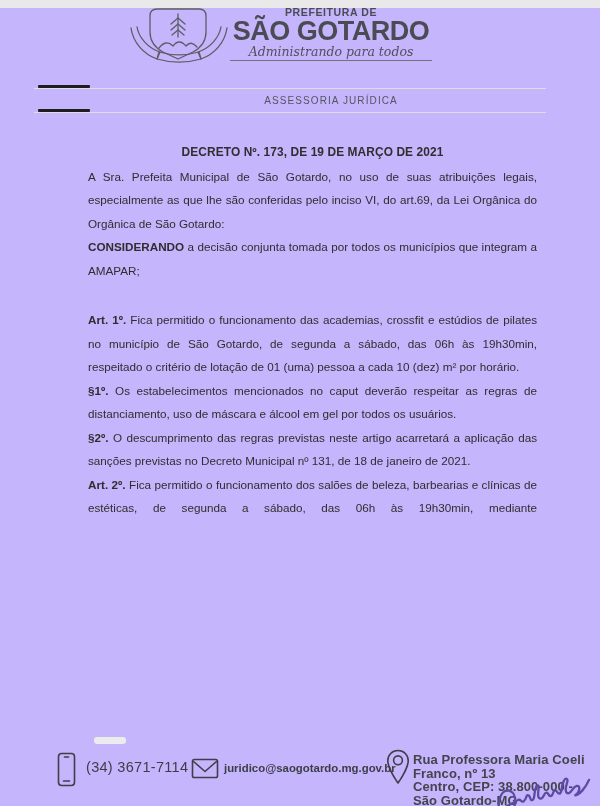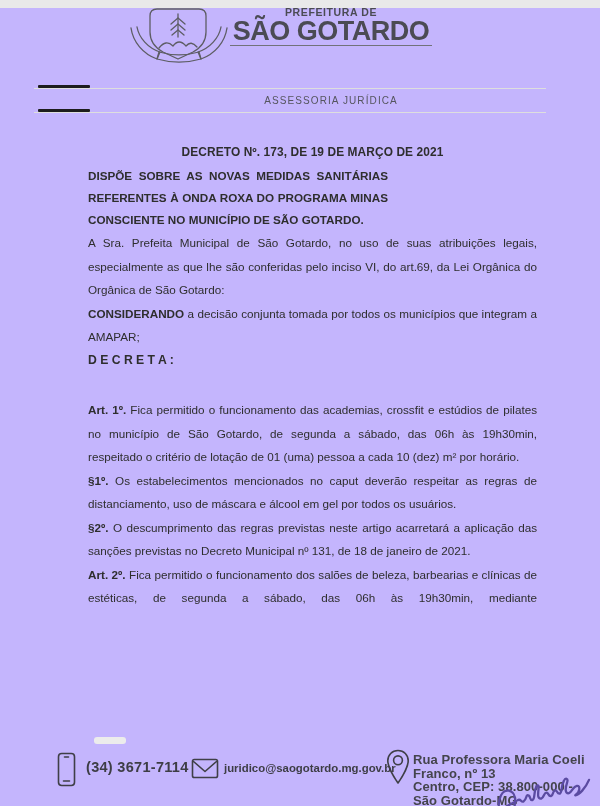--- a/index.html
+++ b/index.html
@@ -37,21 +37,21 @@
   .decreta{margin-top:25px;font-weight:bold;font-size:12.2px;}
   .art-block{margin-top:26px;}
   .art-block p{text-align:justify;}
   .article-2{margin-top:22px;text-align:justify;text-align-last:justify;}
 
   
   .f-icon{position:absolute;stroke:#3f3f47;fill:none;stroke-width:1.6;stroke-linecap:round;stroke-linejoin:round;}
   .phone-icon{left:57px;top:744px;}
   .envelope-icon{left:191px;top:750px;}
   .pin-icon{left:386px;top:741px;}
-  .f-phone{position:absolute;left:86px;top:751px;font-size:14.5px;font-weight:bold;color:#3d3d45;letter-spacing:.3px;}
+  .f-phone{position:absolute;left:86px;top:751px;font-size:14.5px;font-weight:normal;color:#3d3d45;letter-spacing:.3px;}
   .f-email{position:absolute;left:224px;top:754px;font-size:11.4px;font-weight:bold;color:#3d3d45;}
   .f-addr{position:absolute;left:413px;top:745px;width:180px;font-size:13px;font-weight:bold;color:#44444c;line-height:13.5px;letter-spacing:.1px;}
 
   
   .signature{position:absolute;left:492px;top:764px;width:106px;height:48px;transform:rotate(-9deg);}
   .signature svg{display:block;}
   .emblem-art{stroke:#5d5d64;fill:none;stroke-width:1.3;stroke-linecap:round;stroke-linejoin:round;}
 </style>
 </head>
 <body>
@@ -72,35 +72,34 @@
       <path d="M32,40 Q39,31 46,38 Q52,30 59,38 Q64,32 70,39"></path>
       <path d="M4,20 C6,34 16,46 30,51 L33,44 C21,40 12,30 10,19"></path>
       <path d="M100,20 C98,34 88,46 74,51 L71,44 C83,40 92,30 94,19"></path>
       <path d="M30,51 C44,55 60,55 74,51 L72,44 C58,48 46,48 32,44 Z"></path>
     </g>
   </svg>
 
   <div class="head-text">
     <div class="org-supertitle">PREFEITURA DE</div>
     <div class="org-name">SÃO GOTARDO</div>
+    <div class="org-motto">Administrando para todos</div>
     <div class="motto-rule"></div>
   </div>
 
   <div class="department">ASSESSORIA JURÍDICA</div>
 
   <main class="doc">
     <p class="doc-title">DECRETO Nº. 173, DE 19 DE MARÇO DE 2021</p>
 
-    <p class="summary">DISPÕE SOBRE AS NOVAS MEDIDAS SANITÁRIAS REFERENTES À ONDA ROXA DO PROGRAMA MINAS CONSCIENTE NO MUNICÍPIO DE SÃO GOTARDO.</p>
 
     <p class="preamble">A Sra. Prefeita Municipal de São Gotardo, no uso de suas atribuições legais, especialmente as que lhe são conferidas pelo inciso VI, do art.69, da Lei Orgânica do Orgânica de São Gotardo:</p>
 
     <p class="considerando"><b>CONSIDERANDO</b><span> a decisão conjunta tomada por todos os municípios que integram a AMAPAR;</span></p>
 
-    <p class="decreta">D E C R E T A :</p>
 
     <div class="art-block">
       <p><b>Art. 1º.</b><span> Fica permitido o funcionamento das academias, crossfit e estúdios de pilates no município de São Gotardo, de segunda a sábado, das 06h às 19h30min, respeitado o critério de lotação de 01 (uma) pessoa a cada 10 (dez) m² por horário.</span></p>
       <p><b>§1º.</b><span> Os estabelecimentos mencionados no caput deverão respeitar as regras de distanciamento, uso de máscara e álcool em gel por todos os usuários.</span></p>
       <p><b>§2º.</b><span> O descumprimento das regras previstas neste artigo acarretará a aplicação das sanções previstas no Decreto Municipal nº 131, de 18 de janeiro de 2021.</span></p>
     </div>
 
     <p class="article-2"><b>Art. 2º.</b><span> Fica permitido o funcionamento dos salões de beleza, barbearias e clínicas de estéticas, de segunda a sábado, das 06h às 19h30min, mediante</span></p>
   </main>
 

